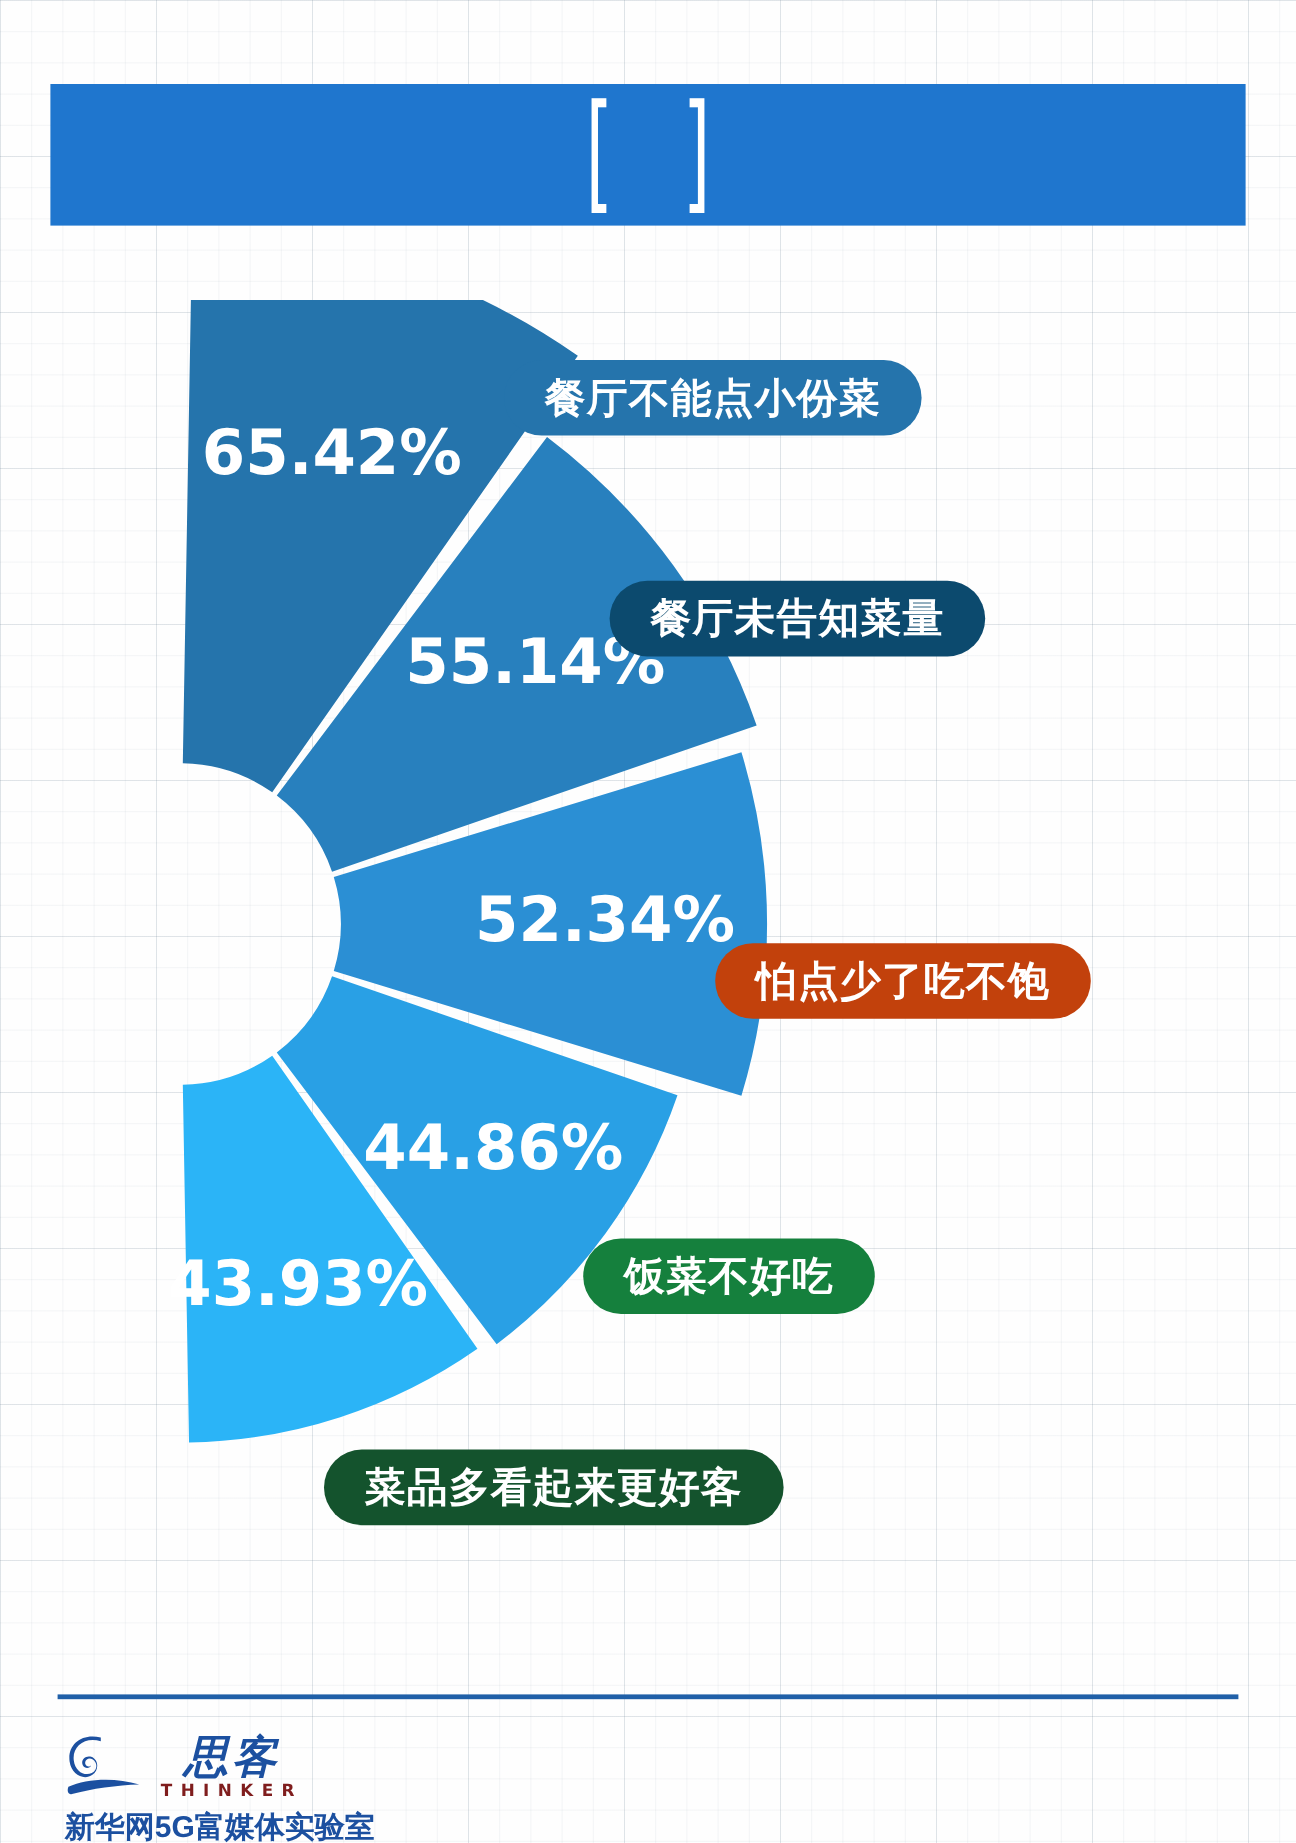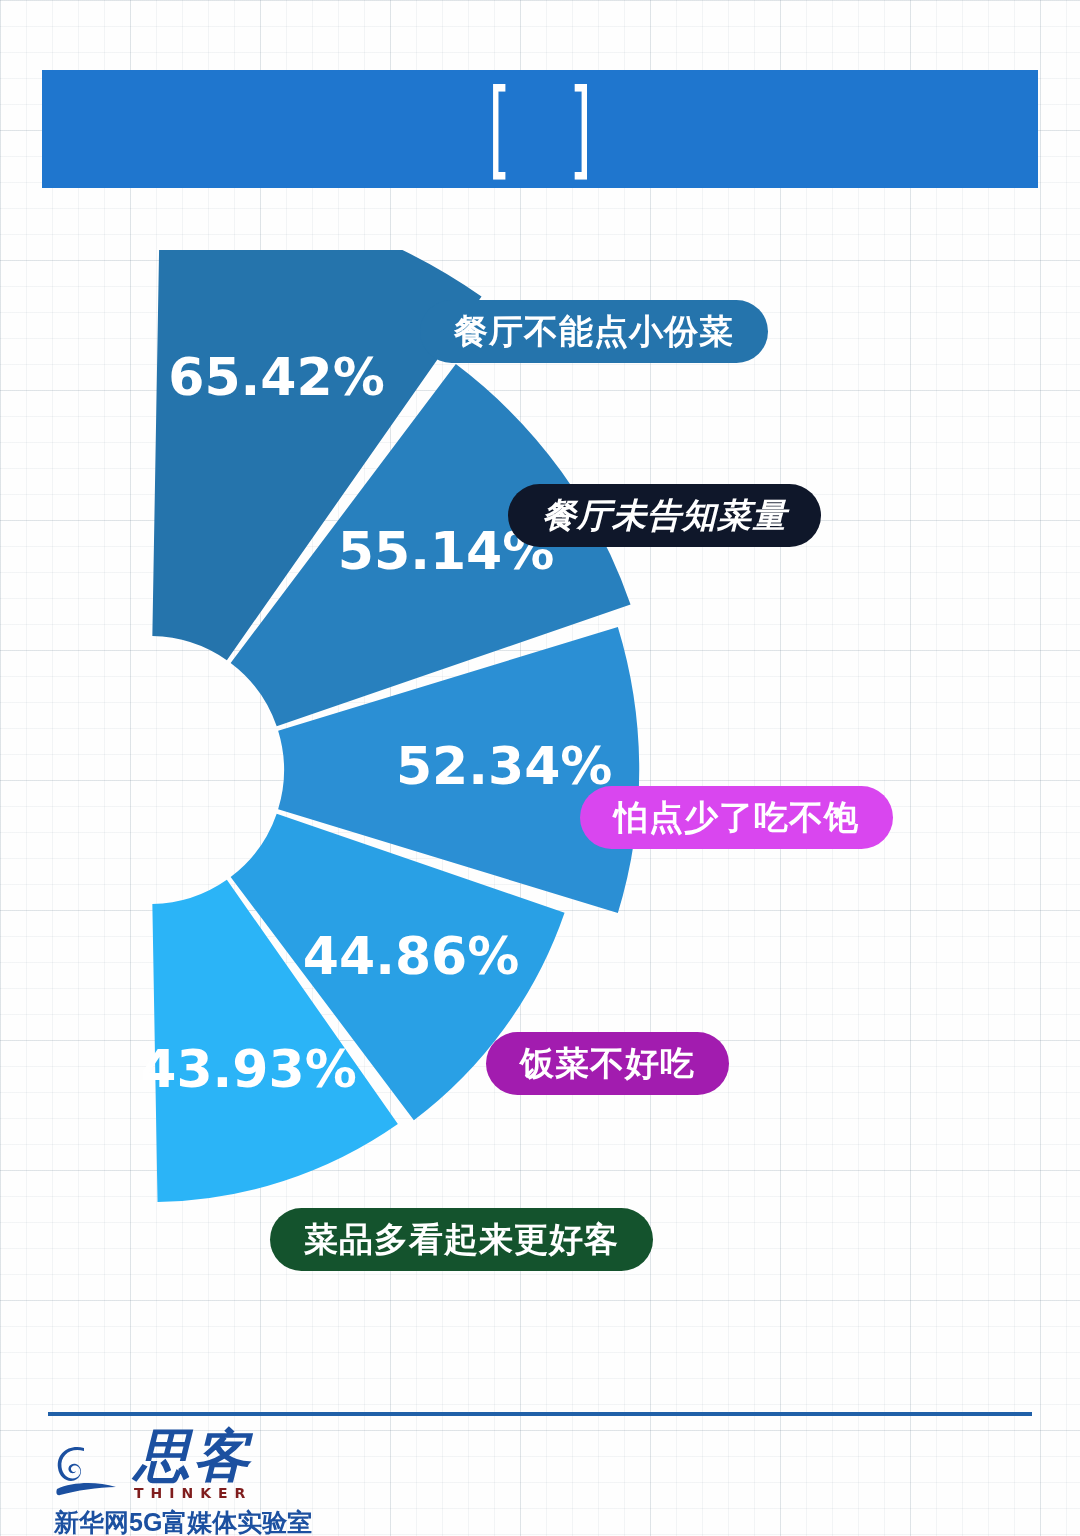--- a/index.html
+++ b/index.html
@@ -104,23 +104,23 @@
     font-size: 34px;
     font-weight: bold;
     white-space: nowrap;
     padding: 0 34px;
     height: 63px;
     letter-spacing: 1px;
     z-index: 6;
     box-sizing: border-box;
   }
   #pill-0 { left: 420px;  top: 300px;  background: #2574ac; }
-  #pill-1 { left: 508px;  top: 484px;  background: #0f172a; font-style: italic; }
-  #pill-2 { left: 580px;  top: 786px;  background: #d946ef; text-align: center; }
-  #pill-3 { left: 486px;  top: 1032px; background: #a21caf; }
+  #pill-1 { left: 508px;  top: 484px;  background: #0c4a6e; }
+  #pill-2 { left: 596px;  top: 786px;  background: #c2410c; text-align: center; }
+  #pill-3 { left: 486px;  top: 1032px; background: #15803d; }
   #pill-4 { left: 270px;  top: 1208px; background: #14532d; }
 
   
   #footer-divider {
     position: absolute;
     left: 48px;
     top: 1412px;
     width: 984px;
     height: 4px;
     background: #2060a8;
@@ -152,21 +152,21 @@
     margin-right: 4px;
   }
   #logo-wordmark-wrap {
     display: flex;
     flex-direction: column;
     align-items: center;
     line-height: 1;
   }
   #logo-cn {
     color: #1c50a0;
-    font-size: 56px;
+    font-size: 37px;
     font-weight: bold;
     font-style: italic;
     letter-spacing: 3px;
     font-family: "DejaVu Serif", serif;
   }
   #logo-en {
     color: #7f1d1d;
     font-size: 14px;
     font-weight: bold;
     letter-spacing: 7px;

